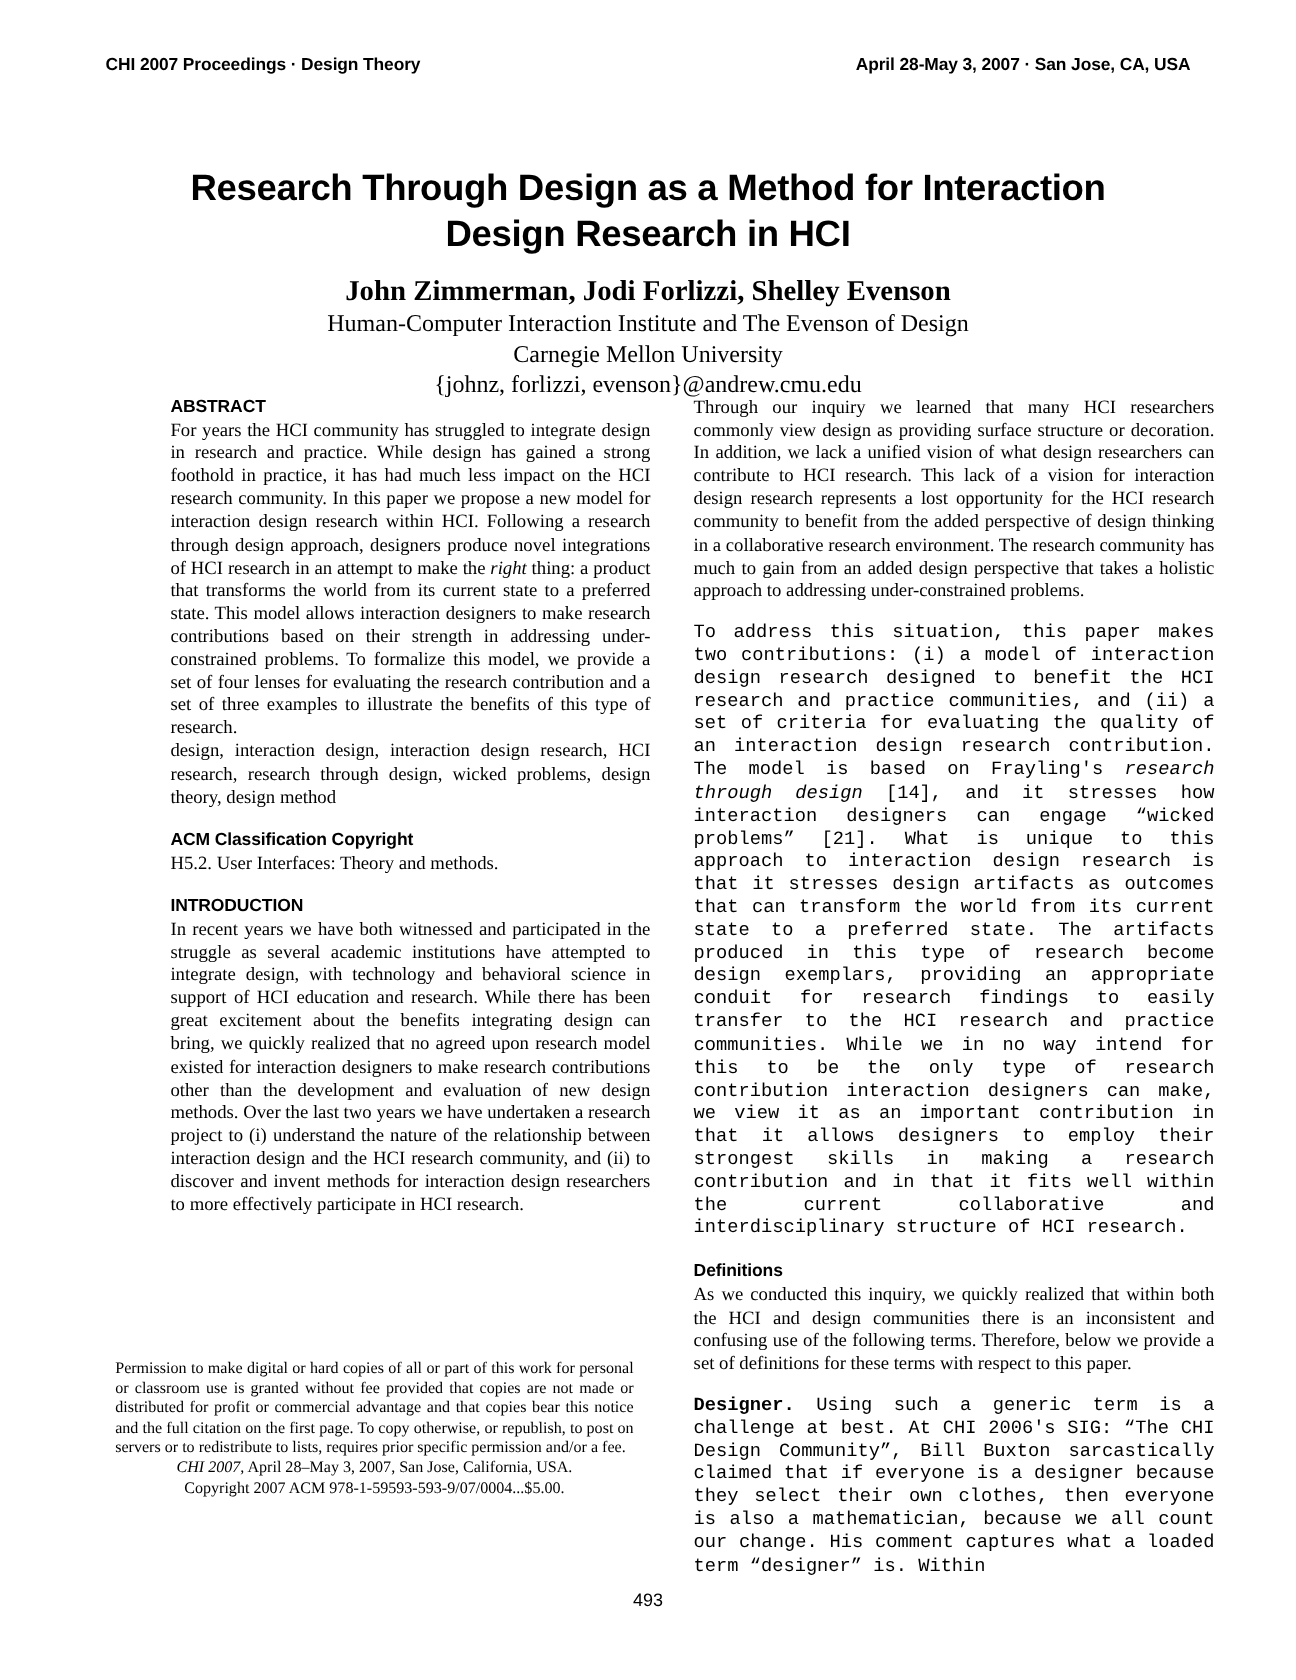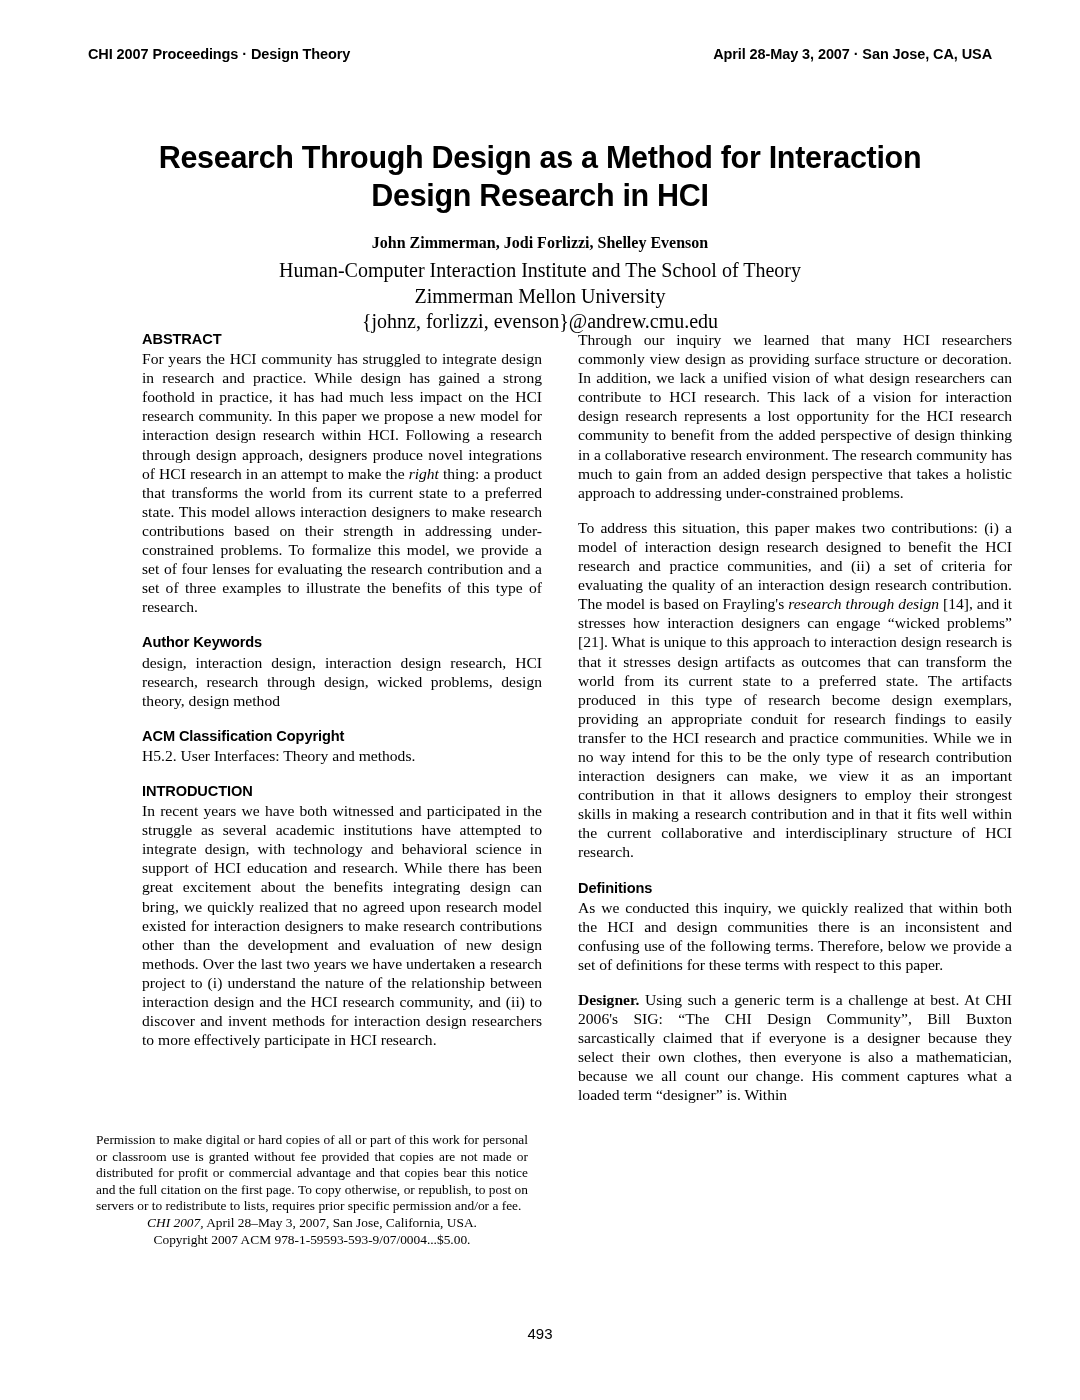--- a/index.html
+++ b/index.html
@@ -50,21 +50,21 @@
     font-family: "Liberation Sans", "DejaVu Sans", sans-serif;
     font-weight: bold;
     font-size: 30.5px;
     line-height: 38px;
     letter-spacing: -0.3px;
     margin: 16px;
   }
   .authors {
     font-family: "Liberation Serif", "DejaVu Serif", serif;
     font-weight: bold;
-    font-size: 16px;
+    font-size: 24px;
     line-height: 26px;
     margin: 14px 0 0 0;
     text-align: center;
   }
   .affil {
     font-size: 20px;
     line-height: 25.5px;
     margin: 2px 0 0 0;
   }
   .affil2 {
@@ -101,21 +101,21 @@
     text-align: left;
     letter-spacing: -0.1px;
     margin: 0 0 0 0;
   }
   .sec-head.spaced { margin-top: 17px; }
 
   p.body {
     margin: 0;
     text-align: justify;
   }
-  p.body.gap { margin-top: 16px; }
+  p.body.gap { margin-top: 16px; font-family: Liberation Mono, monospace; }
 
   .ital { font-style: italic; }
   .bld  { font-weight: bold; }
 
   
   .permission {
     position: absolute;
     left: 96px;
     top: 1132px;
     width: 432px;
@@ -143,31 +143,30 @@
 <div class="page">
 
   <div class="run-head">
     <span>CHI 2007 Proceedings · Design Theory</span>
     <span>April 28-May 3, 2007 · San Jose, CA, USA</span>
   </div>
 
   <div class="title-block">
     <h1 class="paper-title">Research Through Design as a Method for Interaction Design Research in HCI</h1>
     <p class="authors">John Zimmerman, Jodi Forlizzi, Shelley Evenson</p>
-    <p class="affil">Human-Computer Interaction Institute and The School of Theory</p>
-    <p class="affil2">Zimmerman Mellon University</p>
+    <p class="affil">Human-Computer Interaction Institute and The Evenson of Design</p>
+    <p class="affil2">Carnegie Mellon University</p>
     <p class="email">{johnz, forlizzi, evenson}@andrew.cmu.edu</p>
   </div>
 
   <div class="col col-left">
 
     <div class="sec-head">ABSTRACT</div>
     <p class="body"><span>For years the HCI community has struggled to integrate design in research and practice. While design has gained a strong foothold in practice, it has had much less impact on the HCI research community. In this paper we propose a new model for interaction design research within HCI. Following a research through design approach, designers produce novel integrations of HCI research in an attempt to make the </span><span class="ital">right</span><span> thing: a product that transforms the world from its current state to a preferred state. This model allows interaction designers to make research contributions based on their strength in addressing under-constrained problems. To formalize this model, we provide a set of four lenses for evaluating the research contribution and a set of three examples to illustrate the benefits of this type of research.</span></p>
 
-    <div class="sec-head spaced">Author Keywords</div>
     <p class="body">design, interaction design, interaction design research, HCI research, research through design, wicked problems, design theory, design method</p>
 
     <div class="sec-head spaced">ACM Classification Copyright</div>
     <p class="body">H5.2. User Interfaces: Theory and methods.</p>
 
     <div class="sec-head spaced">INTRODUCTION</div>
     <p class="body">In recent years we have both witnessed and participated in the struggle as several academic institutions have attempted to integrate design, with technology and behavioral science in support of HCI education and research. While there has been great excitement about the benefits integrating design can bring, we quickly realized that no agreed upon research model existed for interaction designers to make research contributions other than the development and evaluation of new design methods. Over the last two years we have undertaken a research project to (i) understand the nature of the relationship between interaction design and the HCI research community, and (ii) to discover and invent methods for interaction design researchers to more effectively participate in HCI research.</p>
 
   </div>
 

